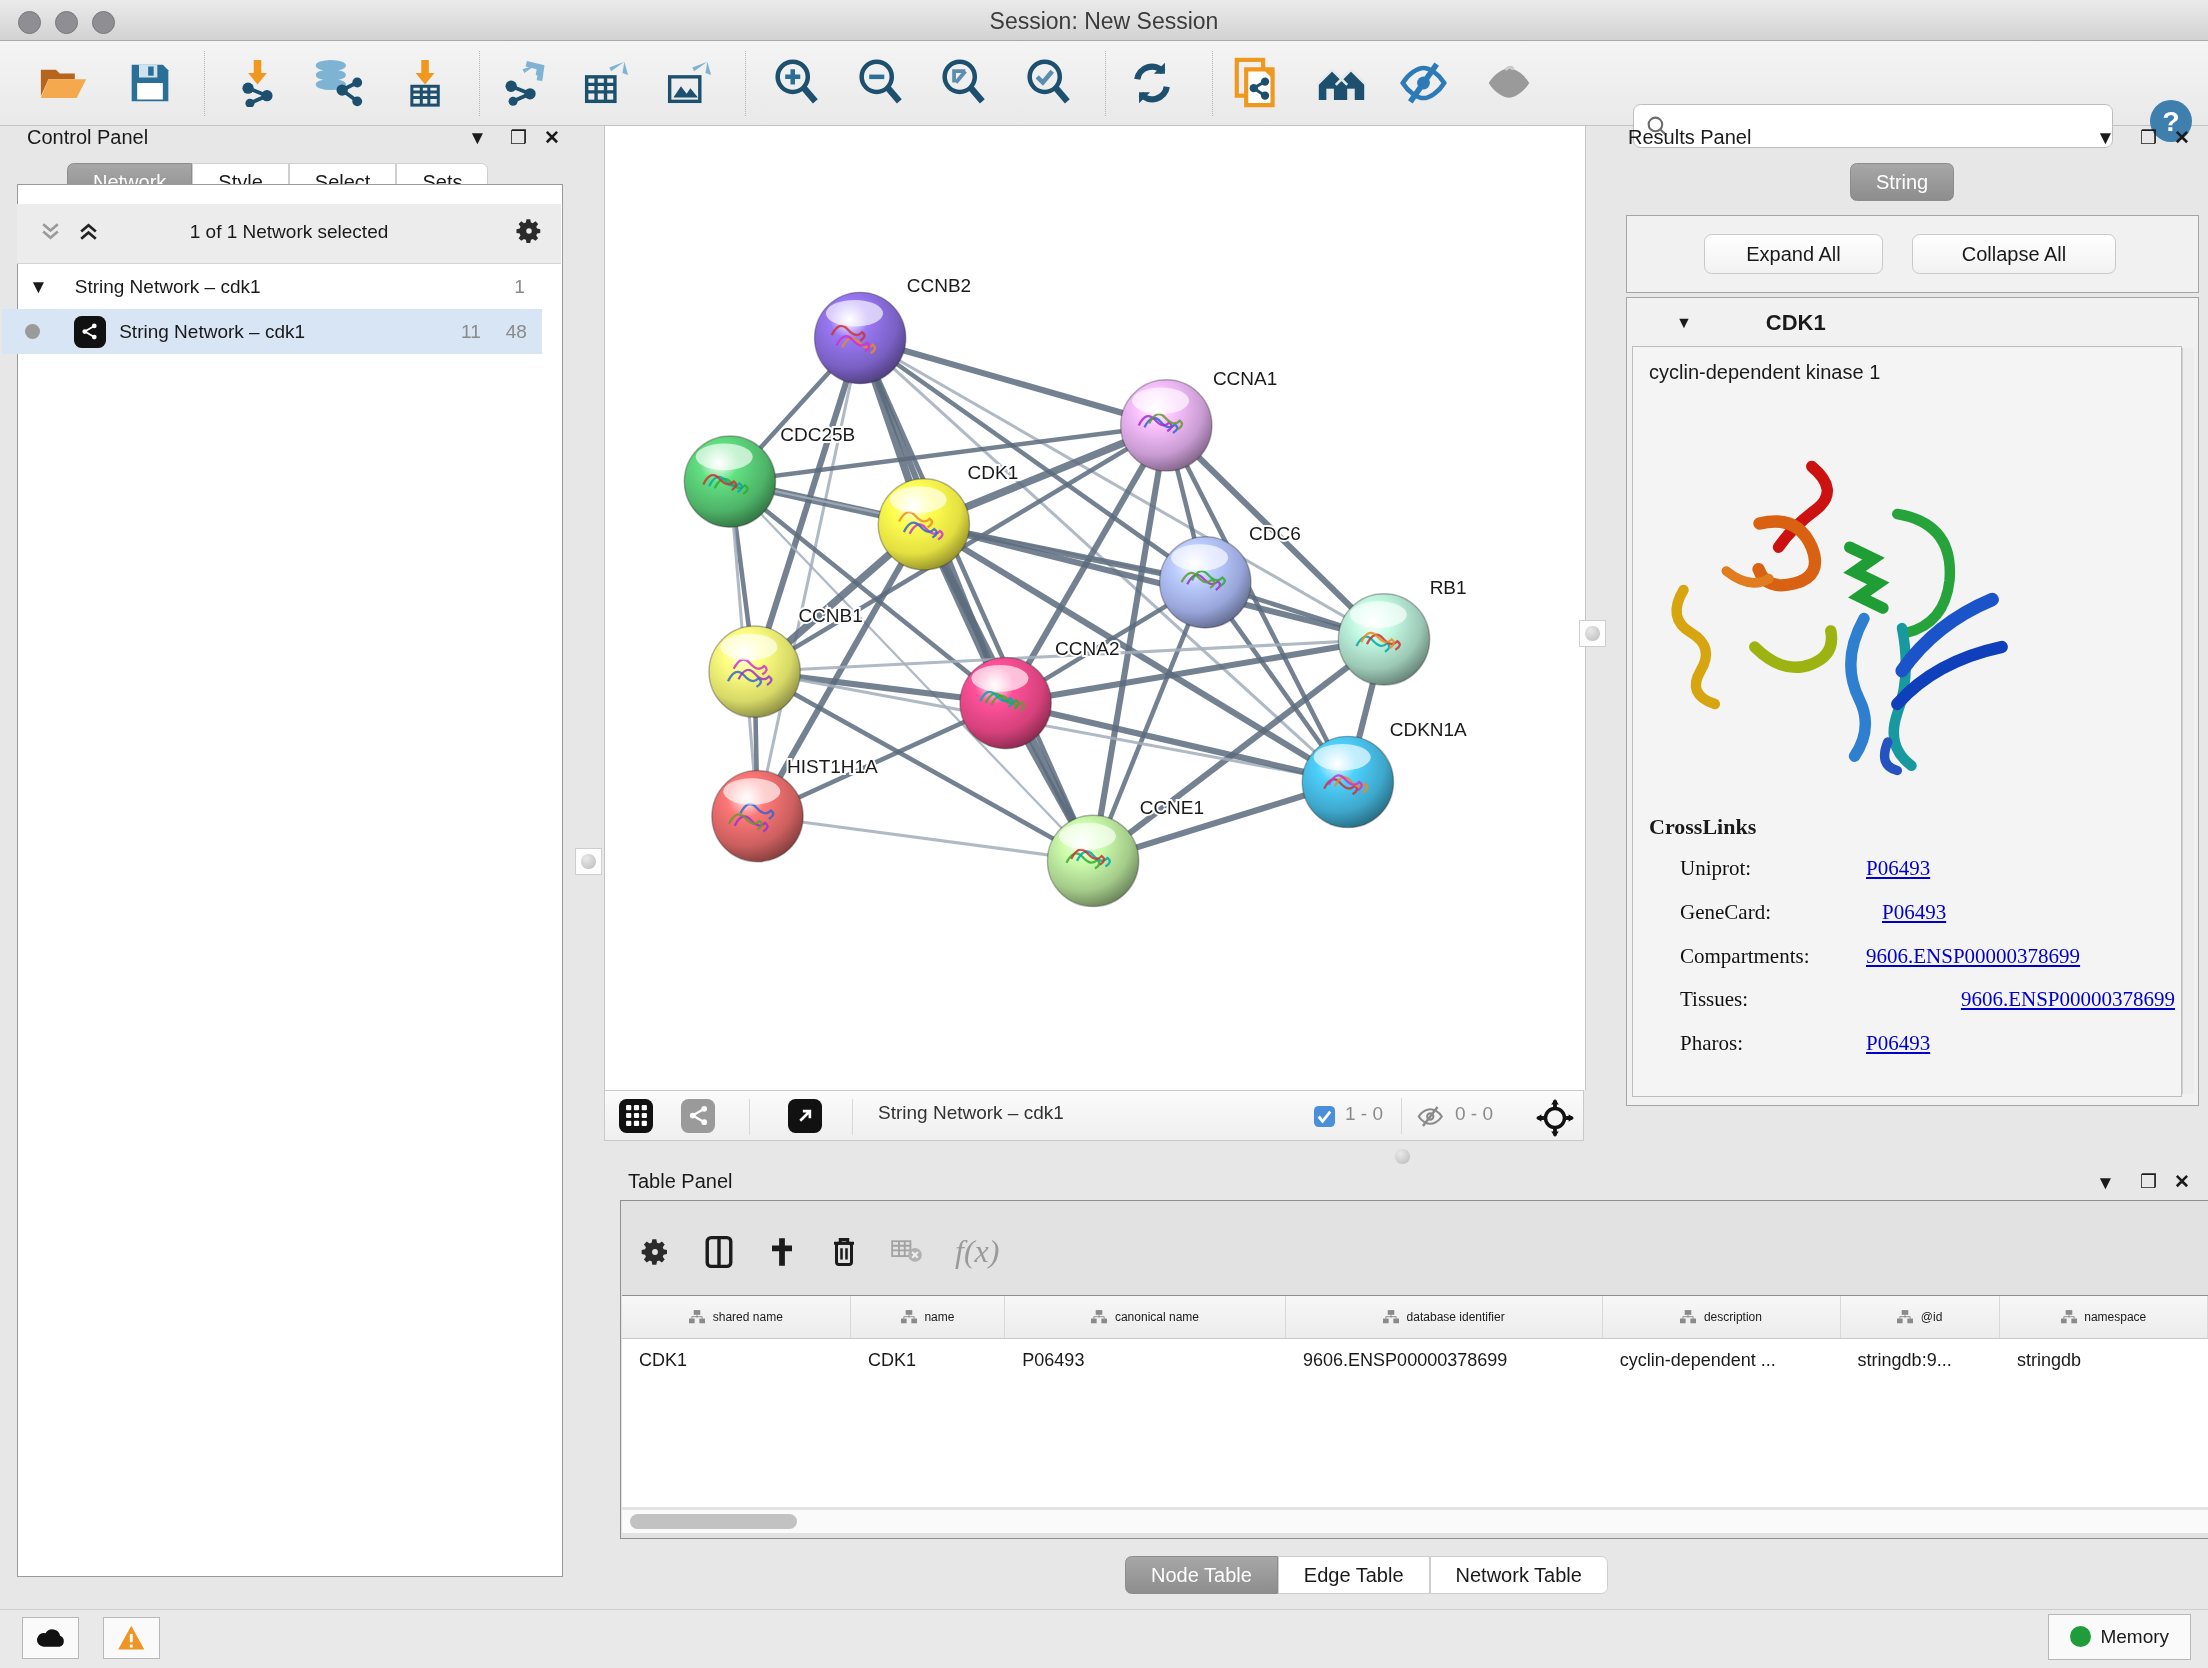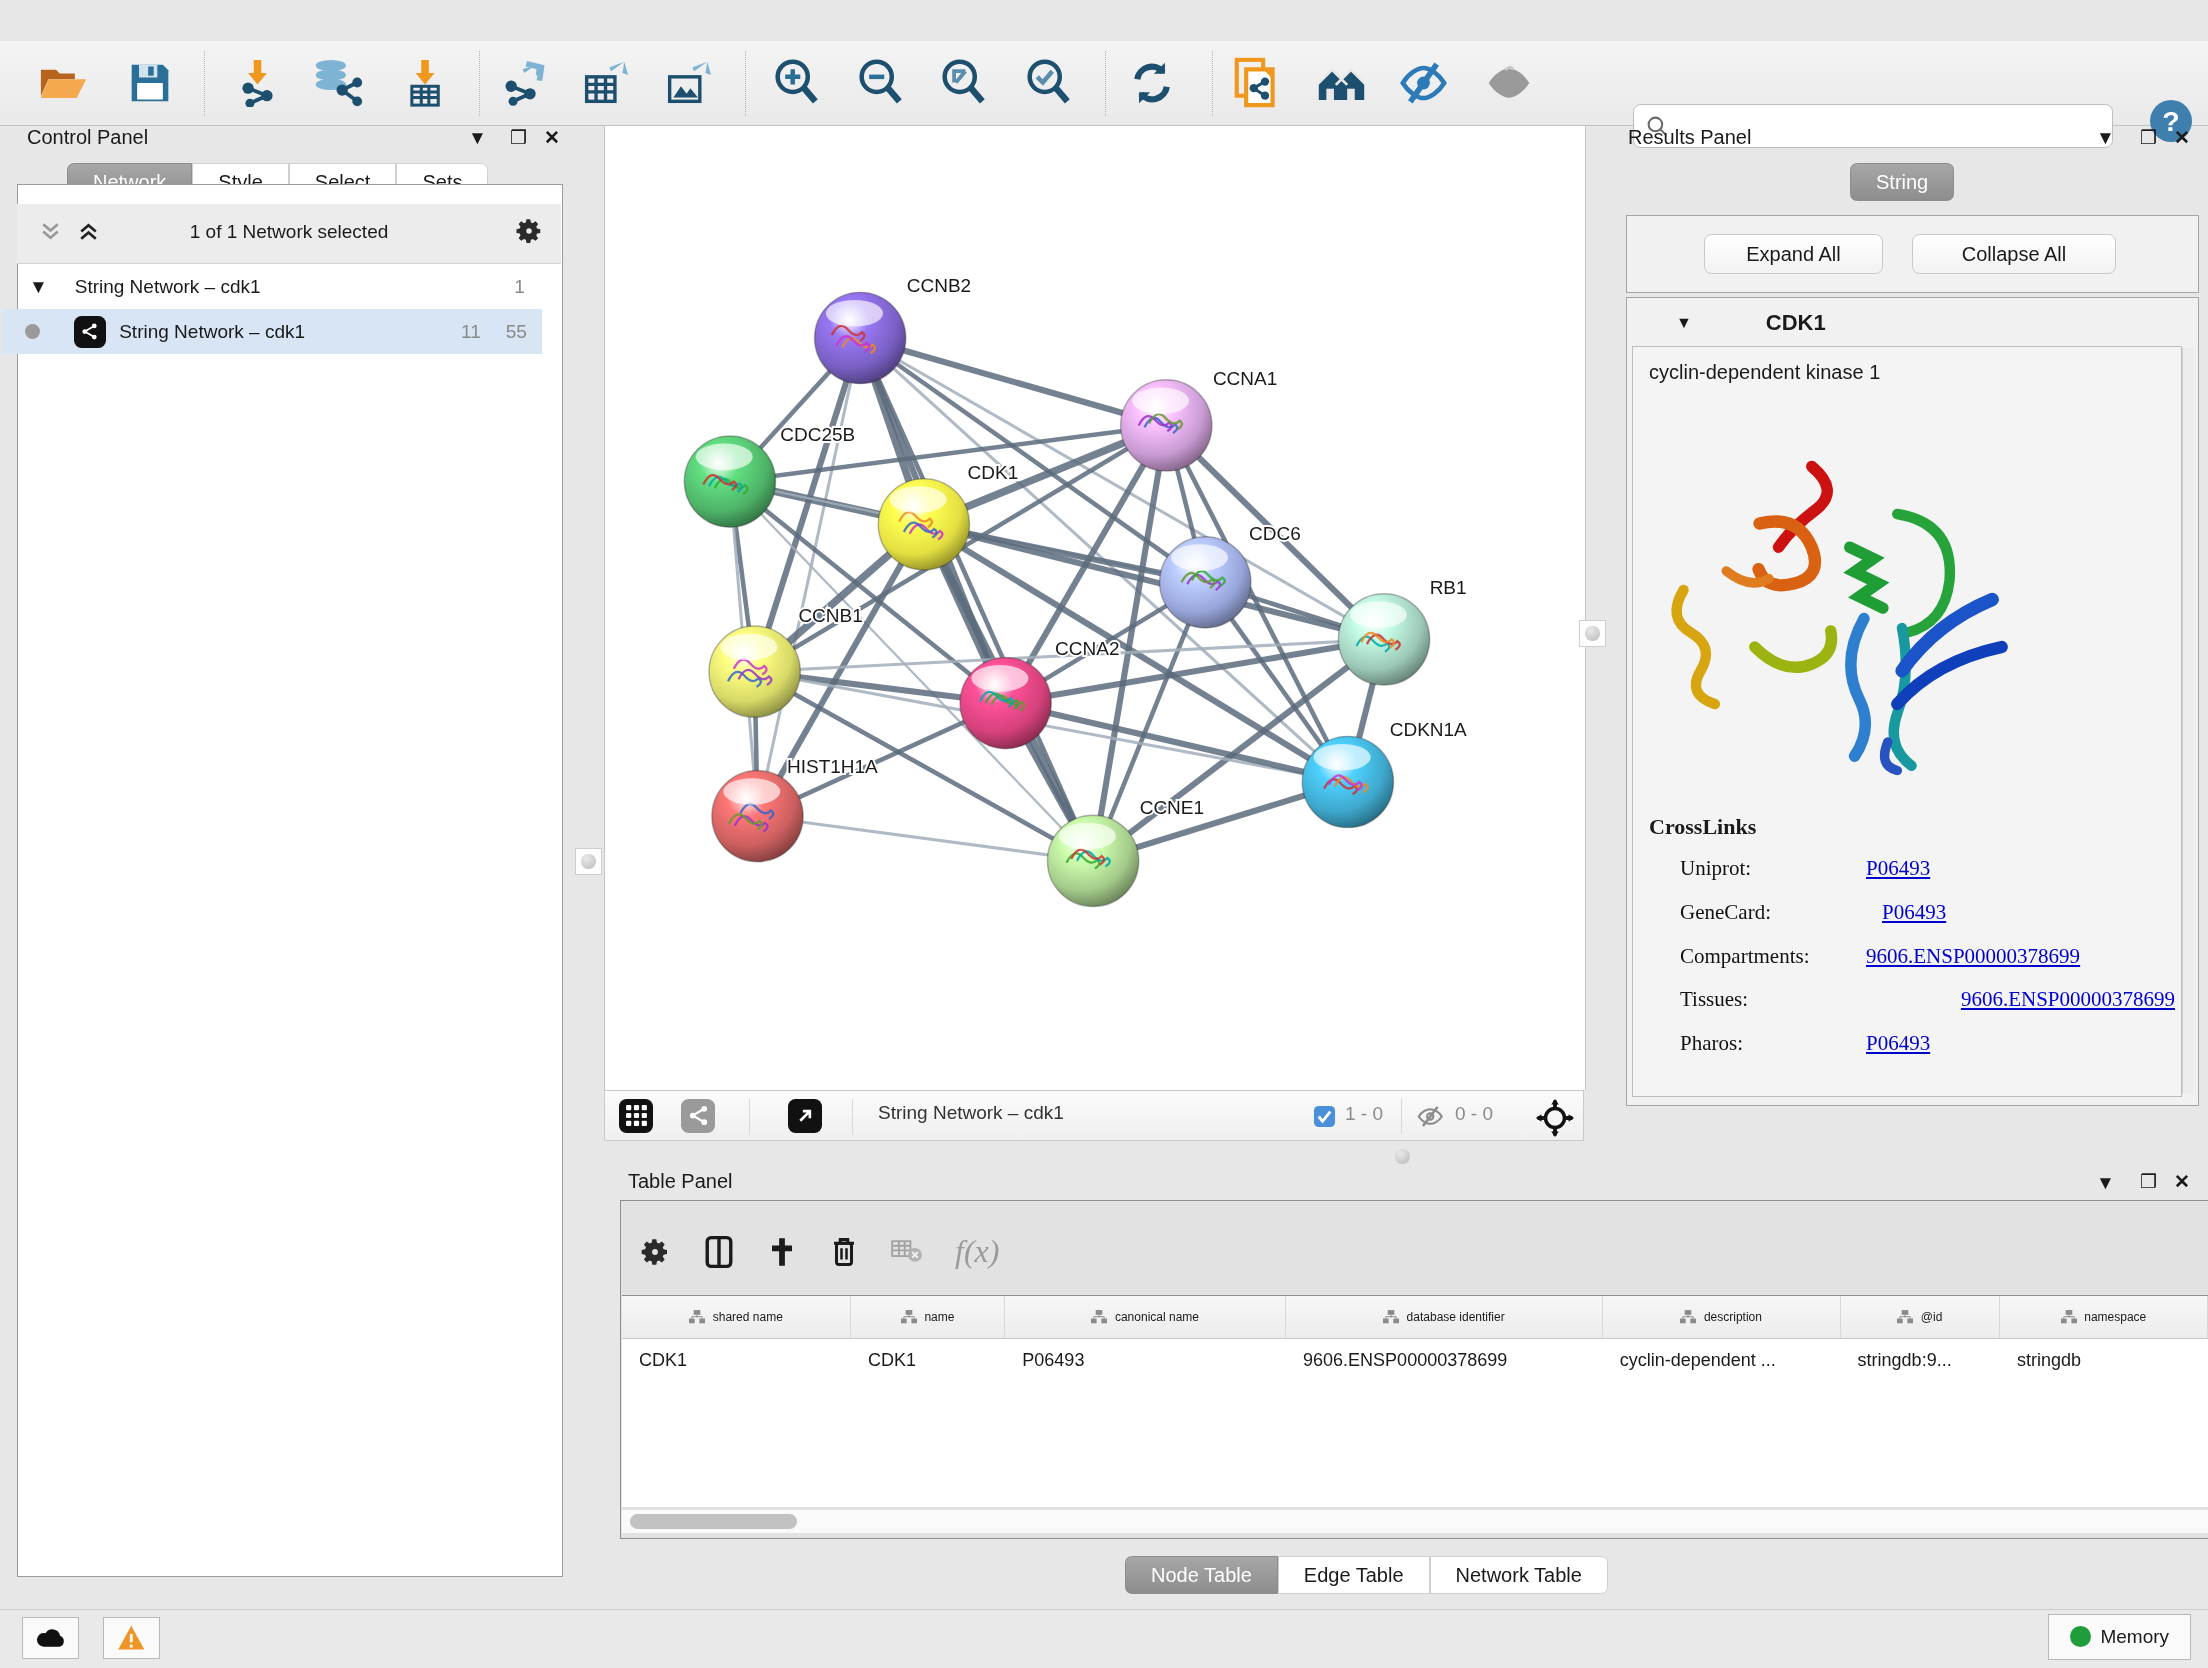--- a/index.html
+++ b/index.html
@@ -109,20 +109,26 @@
     font-size:19px;cursor:pointer;}
   .mem-dot{width:21px;height:21px;border-radius:50%;background:#1f9d3a;}
   svg{display:block;}
   .netlabel{font-size:20px;fill:#1a1a1a;paint-order:stroke;stroke:#fff;stroke-width:4px;}
 </style>
 </head>
 <body>
 
 <div id="app">
 
+  <div class="titlebar">
+    <div class="traffic" style="left:18px"></div>
+    <div class="traffic" style="left:55px"></div>
+    <div class="traffic" style="left:92px"></div>
+    <div class="win-title">Session: New Session</div>
+  </div>
 
   <div class="toolbar">
     <div class="tbi" style="left:35px">
       <svg width="49" height="42" viewBox="0 0 26 22">
           <path d="M1 4h8l2 2h8v3H5L1 18z" fill="#b5651d"></path>
           <path d="M5 9h20l-5 10H1z" fill="#f4a94e"></path>
         </svg>
     </div>
     <div class="tbi" style="left:121px">
       <svg width="44" height="44" viewBox="0 0 24 24">
@@ -323,21 +329,21 @@
           <g fill="#fff">
             <circle cx="6" cy="12" r="3"></circle>
             <circle cx="18" cy="5" r="3"></circle>
             <circle cx="18" cy="19" r="3"></circle>
           </g>
           <path d="M6 12L18 5M6 12l12 7" stroke="#fff" stroke-width="2.4"></path>
         </svg>
     </span>
     <span style="margin-left:13.3px">String Network – cdk1</span>
     <span class="cnt" style="margin-left:auto">11</span>
-    <span class="cnt" style="margin-left:25px;margin-right:15px">55</span>
+    <span class="cnt" style="margin-left:25px;margin-right:15px">48</span>
   </div>
 
   <div class="canvas">
     <svg id="netsvg" width="980" height="964" viewBox="0 0 1030 1014">
         <defs>
           <radialGradient id="ng0" cx="38%" cy="30%" r="75%">
             <stop offset="0%" stop-color="#ffffff"></stop>
             <stop offset="28%" stop-color="#9978f5"></stop>
             <stop offset="70%" stop-color="#7a60c4"></stop>
             <stop offset="100%" stop-color="#4c3c7a"></stop>

